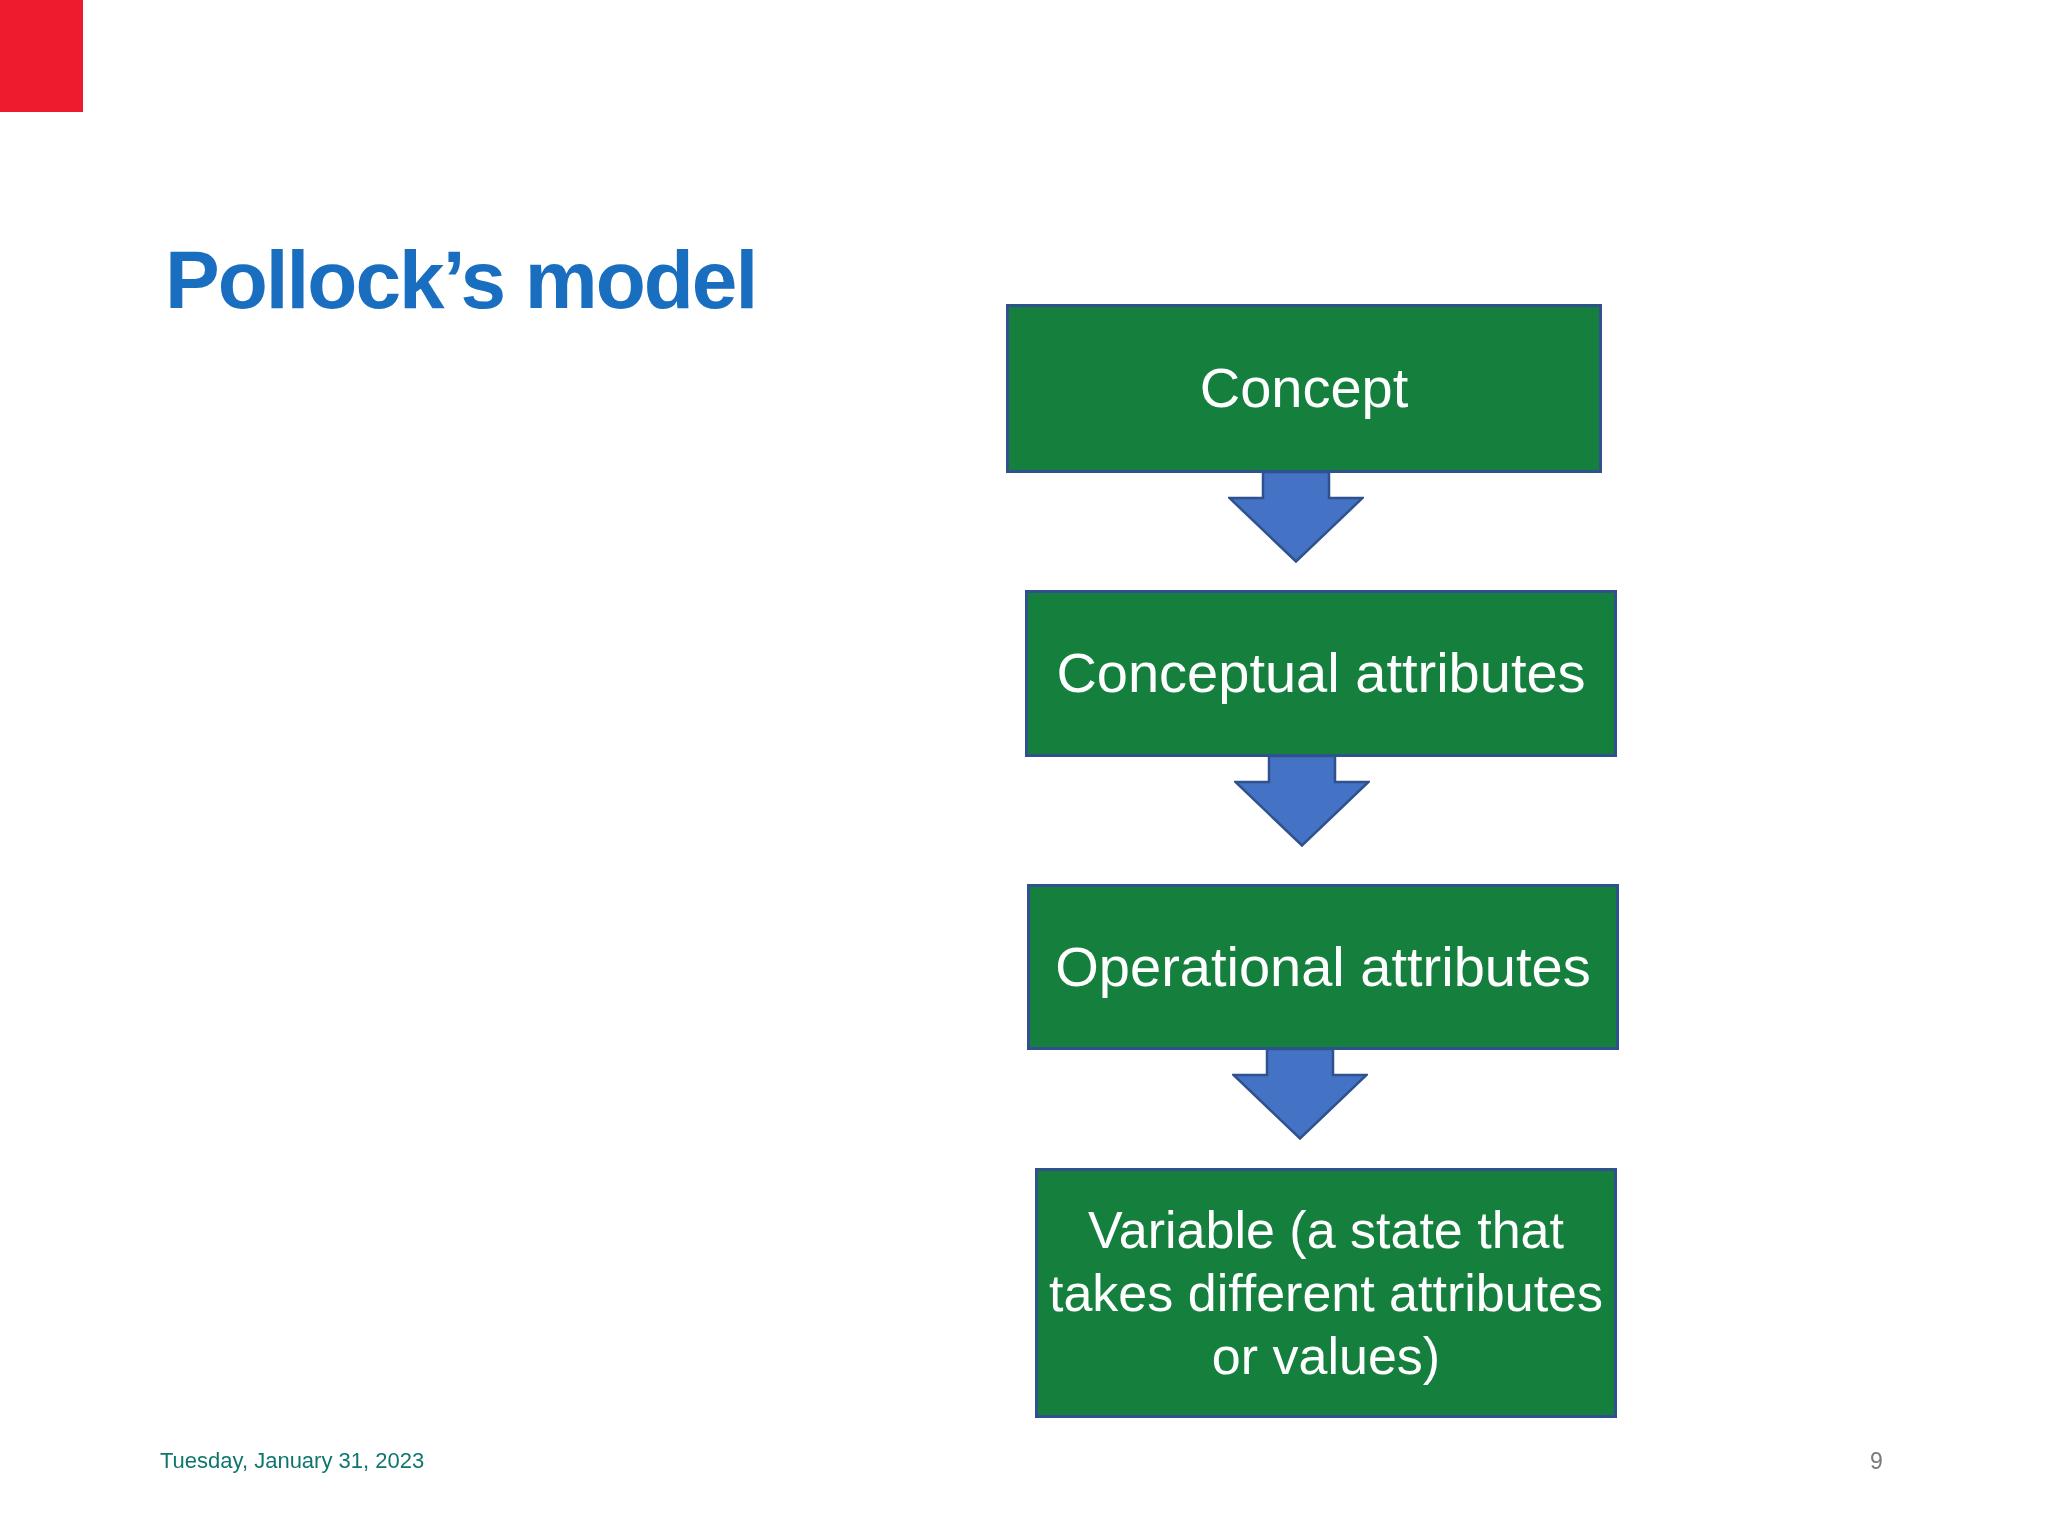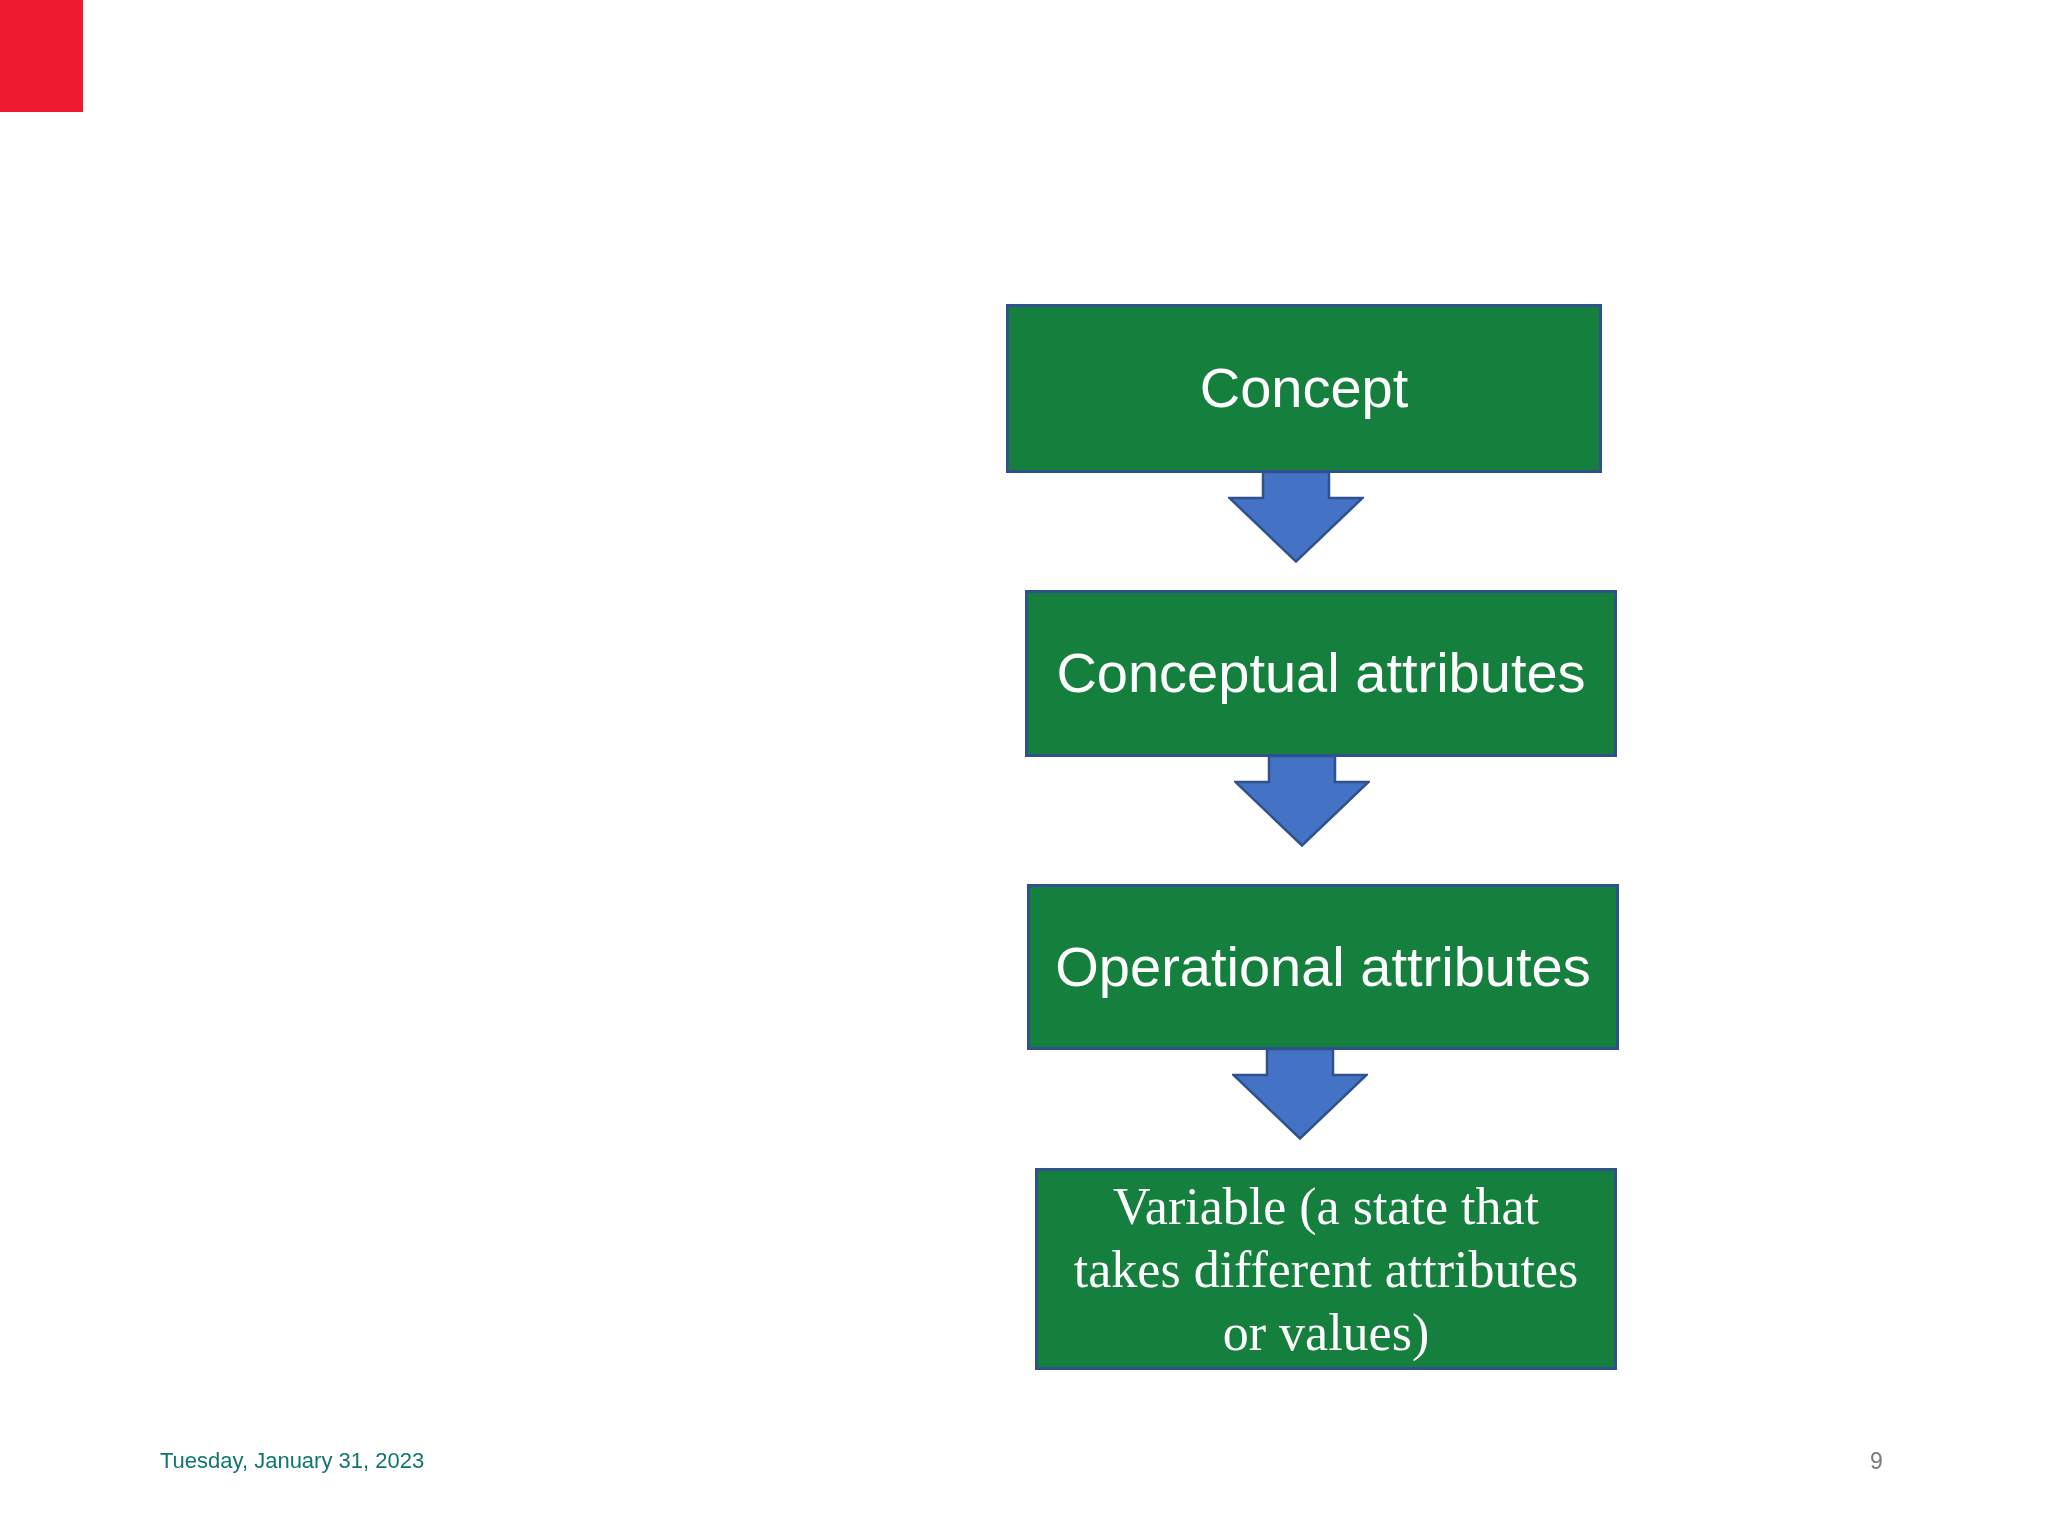--- a/index.html
+++ b/index.html
@@ -32,21 +32,21 @@
     color:#ffffff;
   }
   .flow-box .box-label{
     font-size:56px;
     line-height:1.15;
     font-weight:400;
   }
   #box-concept{left:1006px;top:304px;width:596px;height:169px;}
   #box-conceptual{left:1025px;top:590px;width:592px;height:167px;}
   #box-operational{left:1027px;top:884px;width:592px;height:166px;}
-  #box-variable{left:1035px;top:1168px;width:582px;height:202px;font-family:Liberation Serif, serif;}
+  #box-variable{left:1035px;top:1168px;width:582px;height:250px;}
   #box-variable .box-label{
     font-size:52px;line-height:63px;
     white-space:pre-line;
   }
   .down-arrow{position:absolute;width:136px;height:91px;}
   #arrow-1{left:1228px;top:472px;}
   #arrow-2{left:1234px;top:756px;}
   #arrow-3{left:1232px;top:1049px;}
   .footer-date{
     position:absolute;left:160px;top:1448px;
@@ -58,20 +58,21 @@
     font-size:23px;color:#7a7a7a;
   }
 </style>
 </head>
 <body>
 
 <div id="slide">
 
   <div class="accent-bar"></div>
 
+  <h1 class="slide-title">Pollock’s model</h1>
 
   <div class="flow-box" id="box-concept">
     <span class="box-label">Concept</span>
   </div>
 
   <svg class="down-arrow" id="arrow-1" viewBox="0 0 136 91" aria-hidden="true">
     <polygon points="35,0 101,0 101,26 134.5,26 68,89.5 1.5,26 35,26" fill="#4472c4" stroke="#2f528f" stroke-width="2.5" stroke-linejoin="miter"></polygon>
   </svg>
 
   <div class="flow-box" id="box-conceptual">

